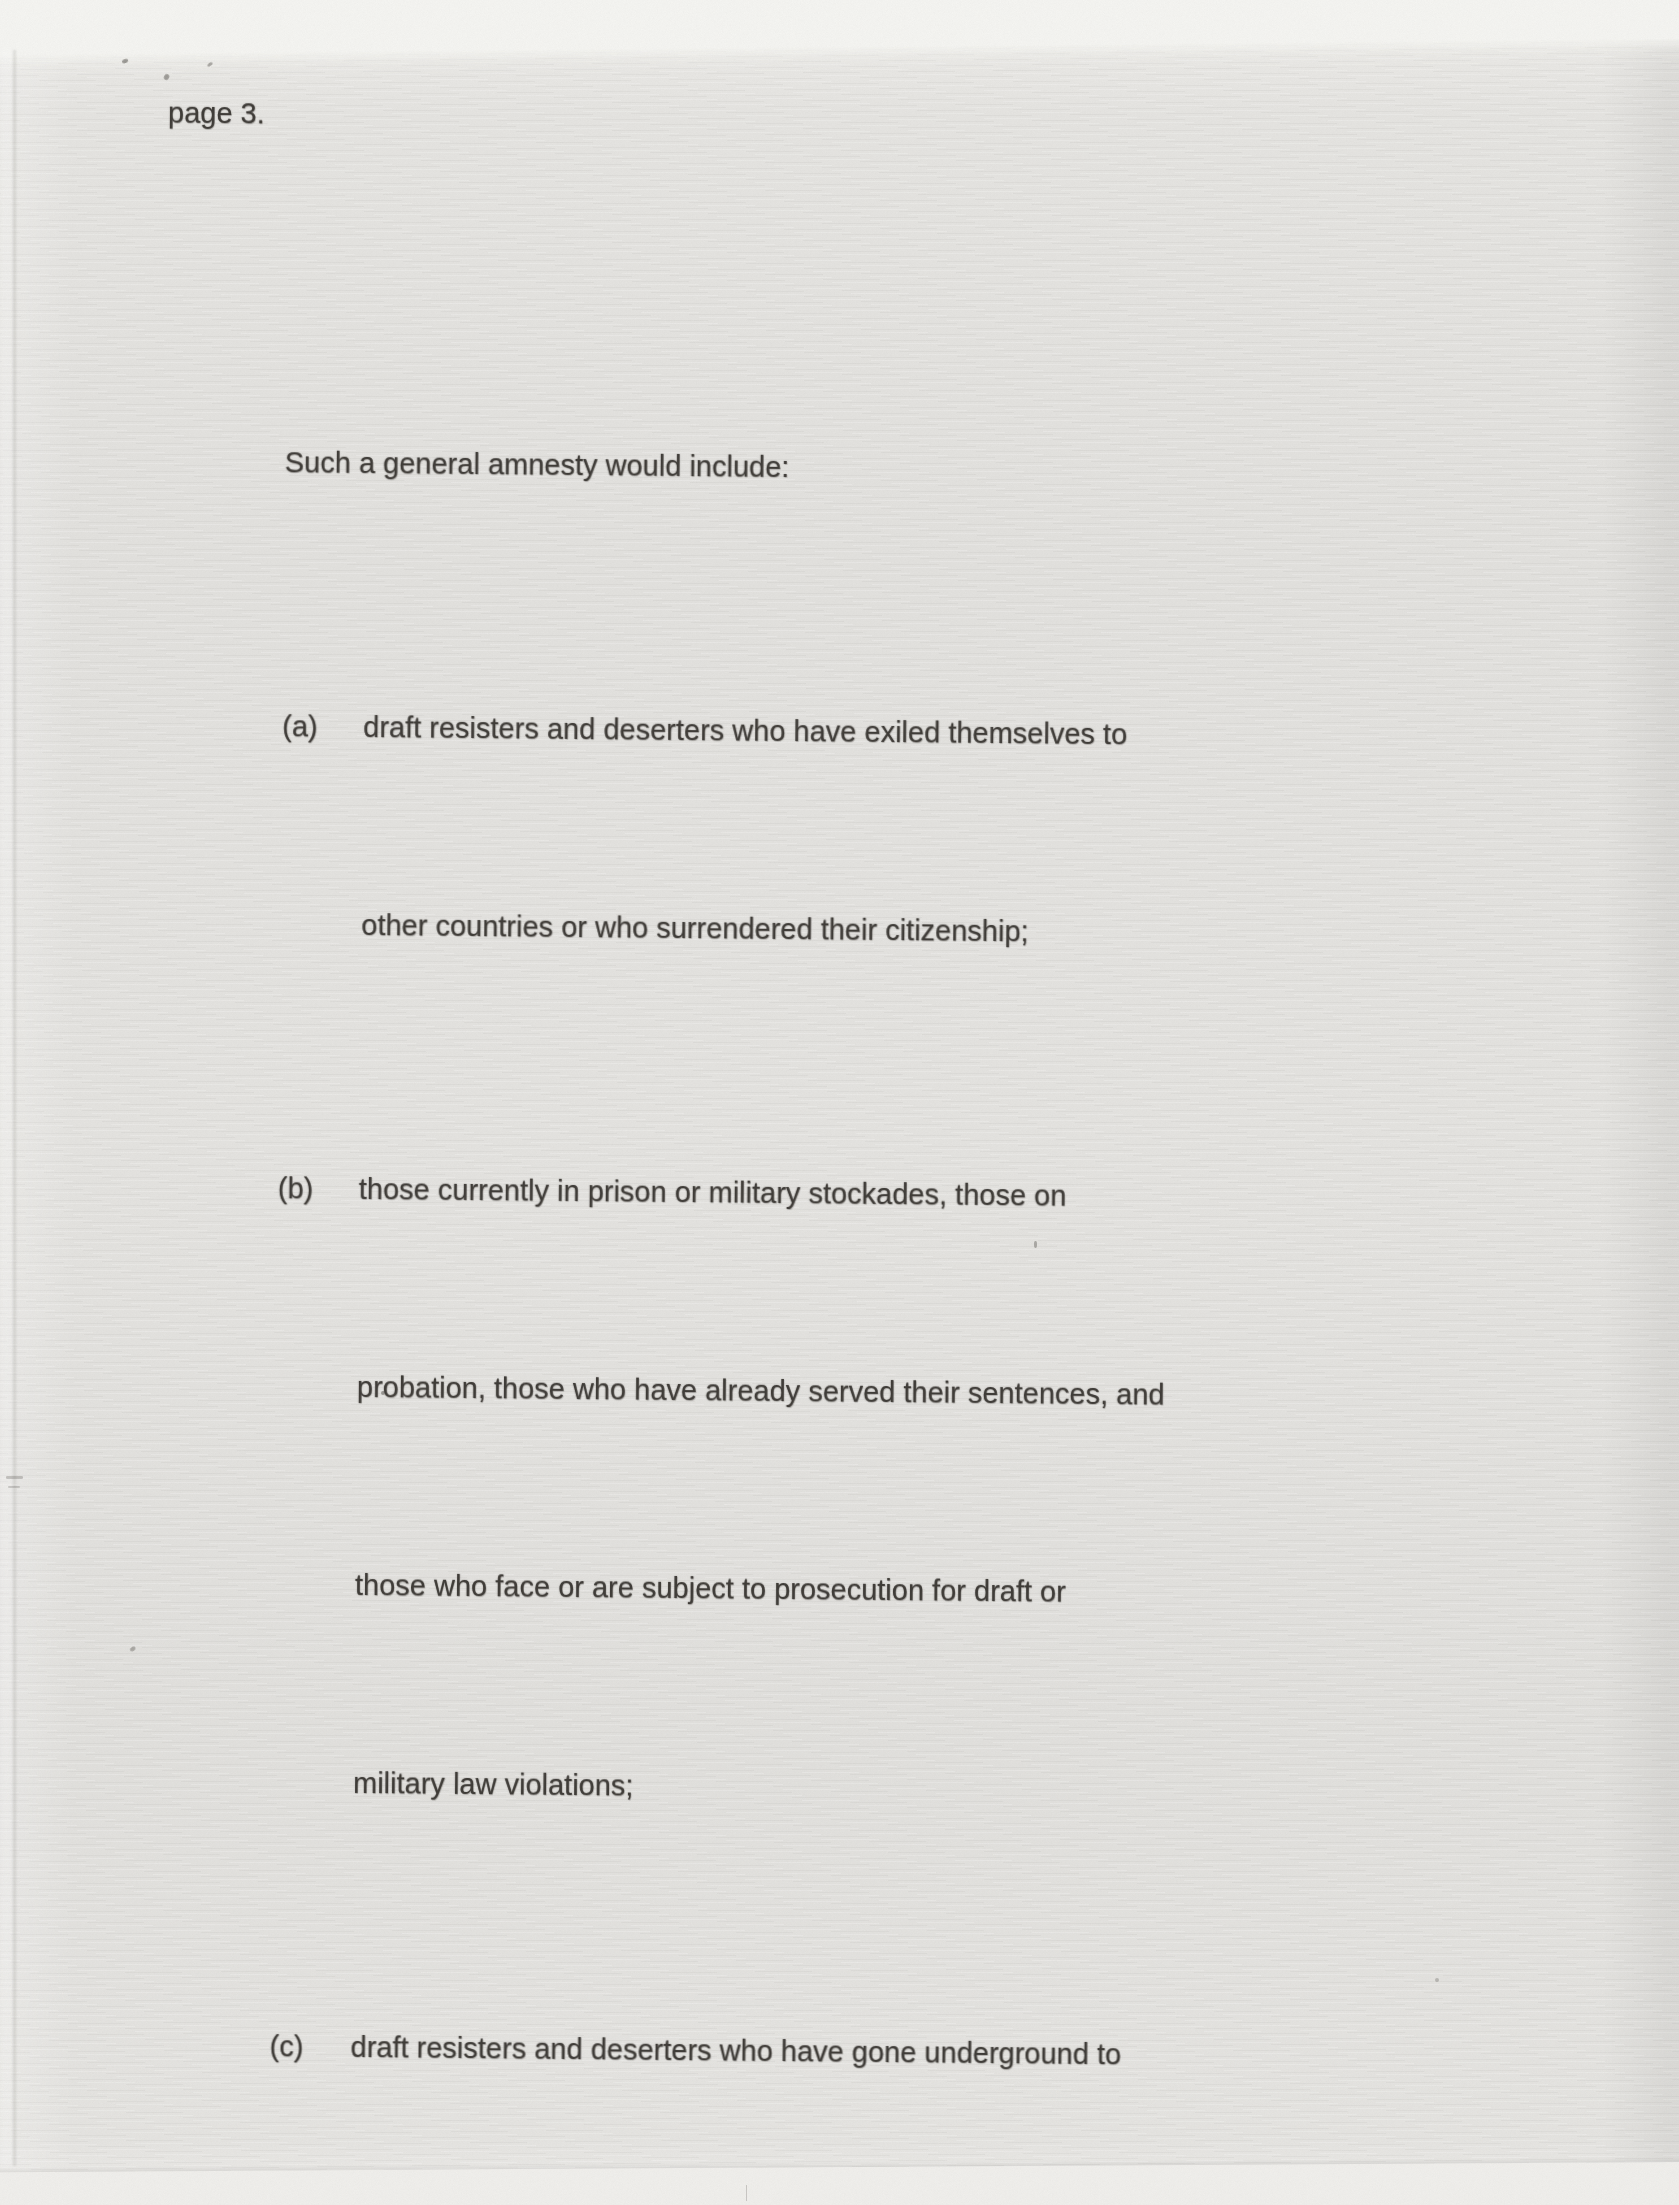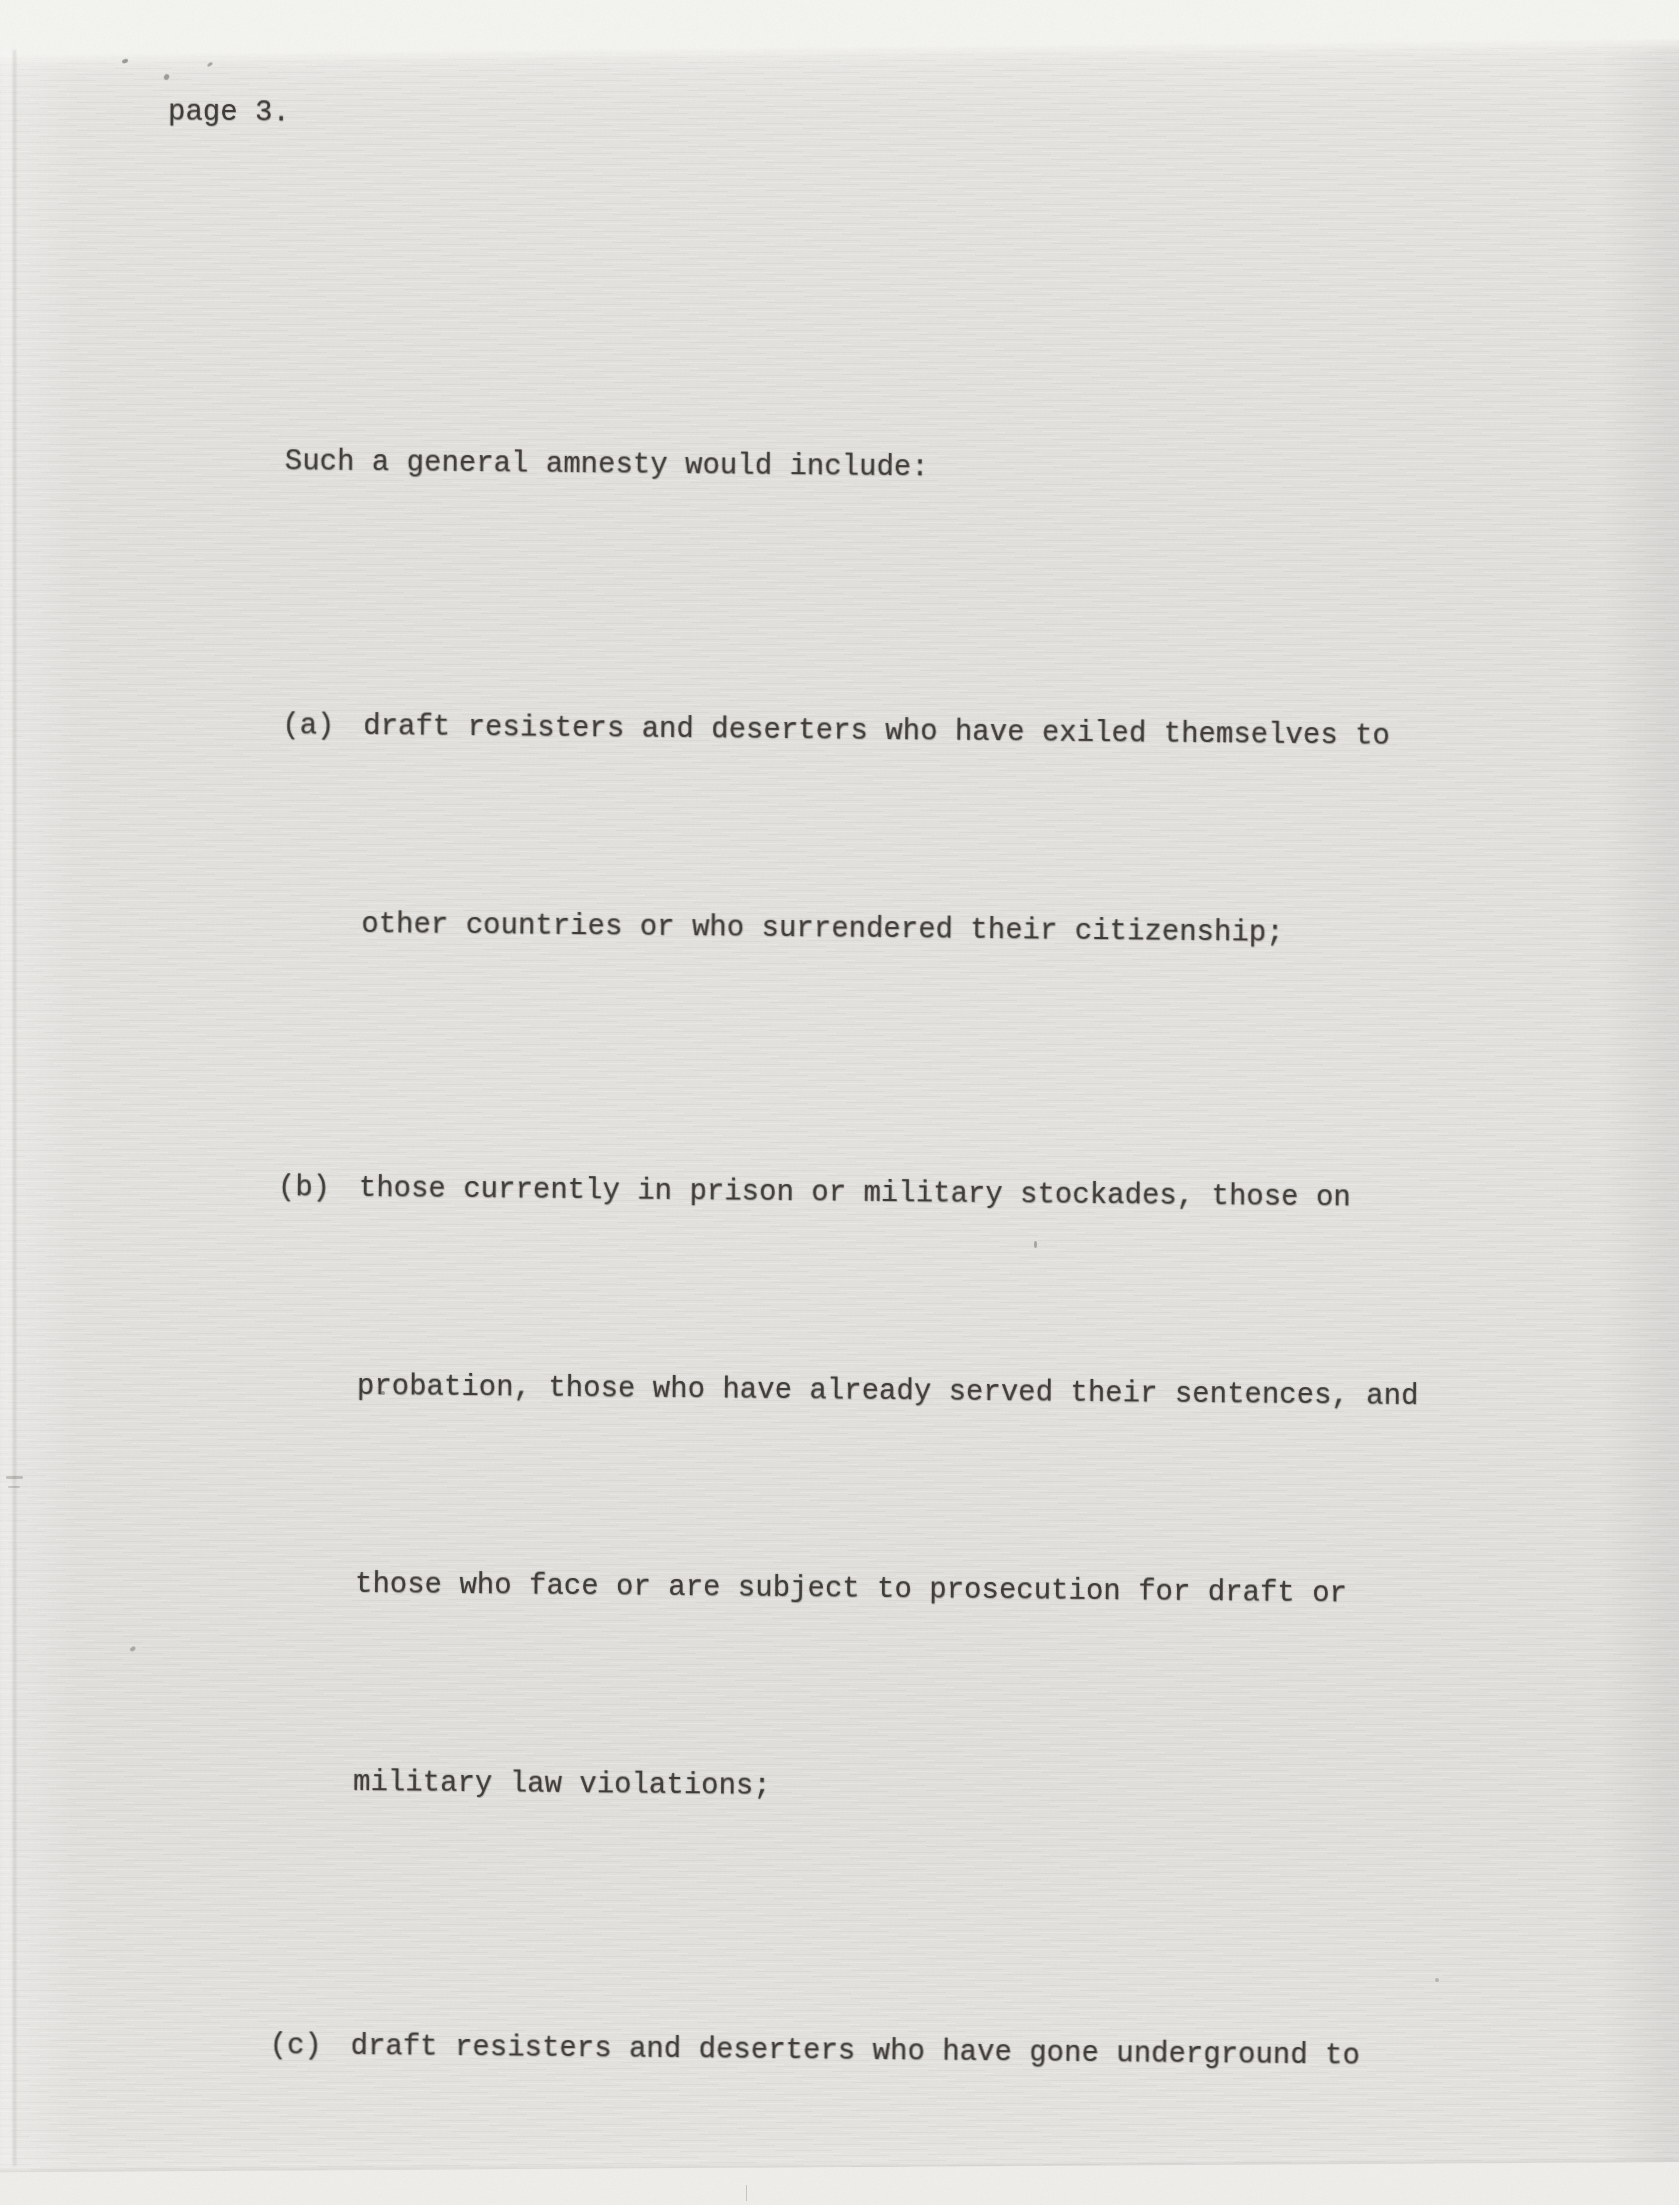--- a/index.html
+++ b/index.html
@@ -13,21 +13,21 @@
       
       linear-gradient(90deg, rgba(255,255,255,0.18) 0 25px, rgba(0,0,0,0) 75px 1602px, rgba(0,0,0,0.045) 1665px),
       
       repeating-linear-gradient(179.4deg,
         rgba(255,255,255,0.22) 0px, rgba(255,255,255,0.22) 0.6px,
         rgba(0,0,0,0) 0.6px, rgba(0,0,0,0) 2.5px,
         rgba(90,88,84,0.05) 2.5px, rgba(90,88,84,0.05) 3.1px,
         rgba(0,0,0,0) 3.1px, rgba(0,0,0,0) 5.6px),
       
       linear-gradient(180deg, #efeeeb 0px, #e6e5e2 113px, #e3e2df 563px, #e5e4e1 1127px, #e2e1de 1753px, #e6e5e2 2141px, #efeeeb 2205px);
-    font-family: Liberation Mono, monospace;
+    font-family: Liberation Sans, sans-serif;
   }
 
   
   .paper-edge-top {
     position: absolute; left: -25px; top: -34px; width: 1753px; height: 81px;
     background: #f6f6f3;
     transform: rotate(-0.55deg);
     box-shadow: 0 3.8px 8.8px rgba(246,246,243,0.9), 0 8.8px 19px rgba(246,246,243,0.55);
   }
   

